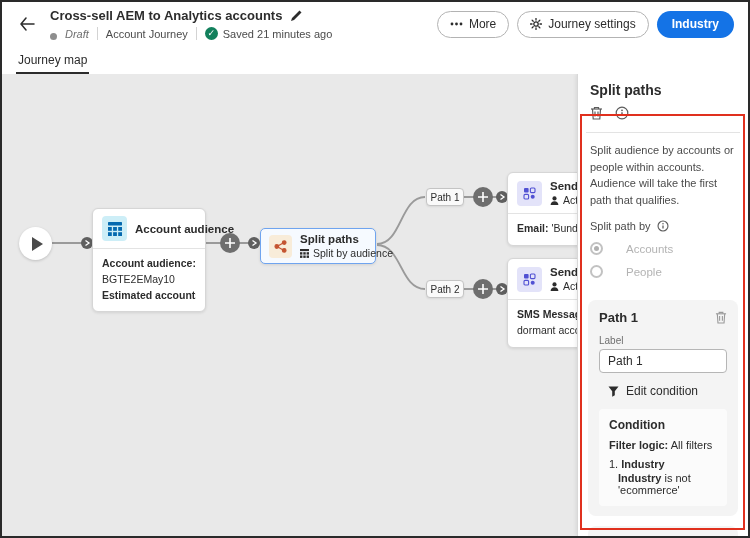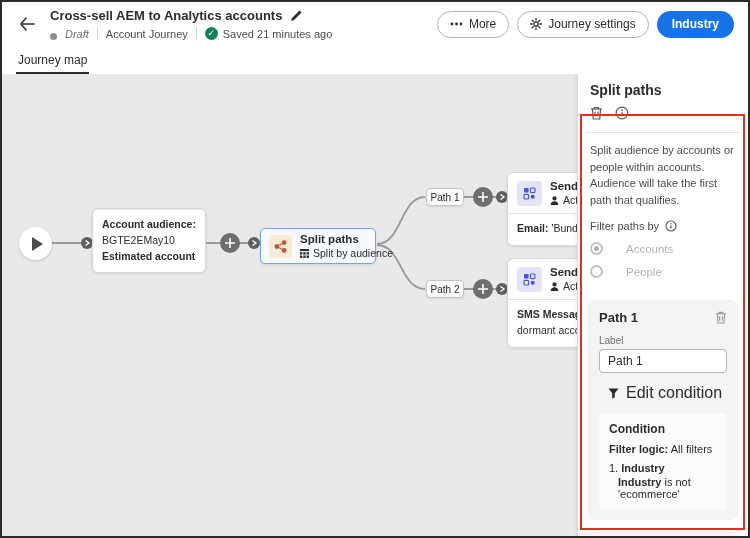--- a/index.html
+++ b/index.html
@@ -70,21 +70,21 @@
   .radio-row { display:flex; align-items:center; gap:23px; padding:10px 12px 0; font-size:11.5px; color:#b3b3b3; }
   .radio { width:13px; height:13px; border:2px solid #c2c2c2; border-radius:50%; background:#fff; position:relative; flex:none; }
   .radio.sel::after { content:""; position:absolute; left:2px; top:2px; width:5px; height:5px; border-radius:50%; background:#b0b0b0; }
 
   .path-card { margin:10px 10px 0; background:#f4f4f4; border-radius:8px; padding:10px 11px 10px; }
   .path-card.first { margin-top:22px; }
   .pc-head { display:flex; align-items:center; justify-content:space-between; }
   .pc-title { font-size:13px; font-weight:bold; }
   .pc-label { font-size:10px; color:#6e6e6e; margin-top:10px; }
   .pc-input { width:100%; height:24px; margin-top:3px; border:1px solid #b6b6b6; border-radius:4px; padding:0 8px; font-size:12px; color:#2c2c2c; font-family:inherit; background:#fff; }
-  .edit-cond { display:flex; align-items:center; gap:7px; margin:11px 0 0 9px; background:none; border:none; font-size:16px; color:#2c2c2c; cursor:pointer; font-family:inherit; }
+  .edit-cond { display:flex; align-items:center; gap:7px; margin:11px 0 0 9px; background:none; border:none; font-size:12px; color:#2c2c2c; cursor:pointer; font-family:inherit; }
   .cond-card { margin-top:11px; background:#fbfbfb; border-radius:4px; padding:9px 10px 10px; font-size:11px; color:#2c2c2c; }
   .cond-title { font-size:12px; font-weight:bold; }
   .cond-line { margin-top:7px; }
   .cond-rule { margin-top:7px; }
   .cond-rule-det { margin-left:9px; margin-top:2px; }
   svg { display:block; }
 </style>
 </head>
 <body>
 
@@ -203,20 +203,36 @@
           <circle cx="481" cy="215" r="10" fill="#6e6e6e"></circle>
             <path d="M481 210 V220 M476 215 H486" stroke="#fff" stroke-width="1.6"></path>
         </g>
       </svg>
 
       <div class="play-node">
         <div class="play-tri"></div>
       </div>
 
       <div class="node-card account-node">
+        <div class="node-head">
+          <span class="node-icon icon-audience">
+            <svg width="14" height="14" viewBox="0 0 14 14">
+                <g fill="#0469af">
+                  <rect x="0" y="0" width="14" height="3.4" rx="0.6"></rect>
+                  <rect x="0" y="5" width="3.8" height="3.8"></rect>
+                  <rect x="5.1" y="5" width="3.8" height="3.8"></rect>
+                  <rect x="10.2" y="5" width="3.8" height="3.8"></rect>
+                  <rect x="0" y="10.2" width="3.8" height="3.8"></rect>
+                  <rect x="5.1" y="10.2" width="3.8" height="3.8"></rect>
+                  <rect x="10.2" y="10.2" width="3.8" height="3.8"></rect>
+                </g>
+              </svg>
+          </span>
+          <span class="node-title">Account audience</span>
+        </div>
         <div class="node-div"></div>
         <div class="node-body">
           <span class="b nowrap">Account audience:</span>
           <span class="nowrap">BGTE2EMay10</span>
           <span class="nowrap"><span class="b">Estimated accounts:</span> </span>
         </div>
       </div>
 
       <div class="node-card split-node">
         <div class="node-head">
@@ -346,21 +362,21 @@
         </button>
       </div>
 
       <div class="annotation"></div>
 
       <div class="panel-divider"></div>
 
       <div class="panel-desc">Split audience by accounts or people within accounts. Audience will take the first path that qualifies.</div>
 
       <div class="splitby-row">
-        <span>Filter paths by</span>
+        <span>Split path by</span>
         <span>
           <svg width="12" height="12" viewBox="0 0 14 14">
               <circle cx="7" cy="7" r="5.8" fill="none" stroke="#5c5c5c" stroke-width="1.3"></circle>
               <circle cx="7" cy="4.3" r="0.9" fill="#5c5c5c"></circle>
               <path d="M7 6.3 V10" stroke="#5c5c5c" stroke-width="1.5"></path>
             </svg>
         </span>
       </div>
 
       <div class="radio-row">

